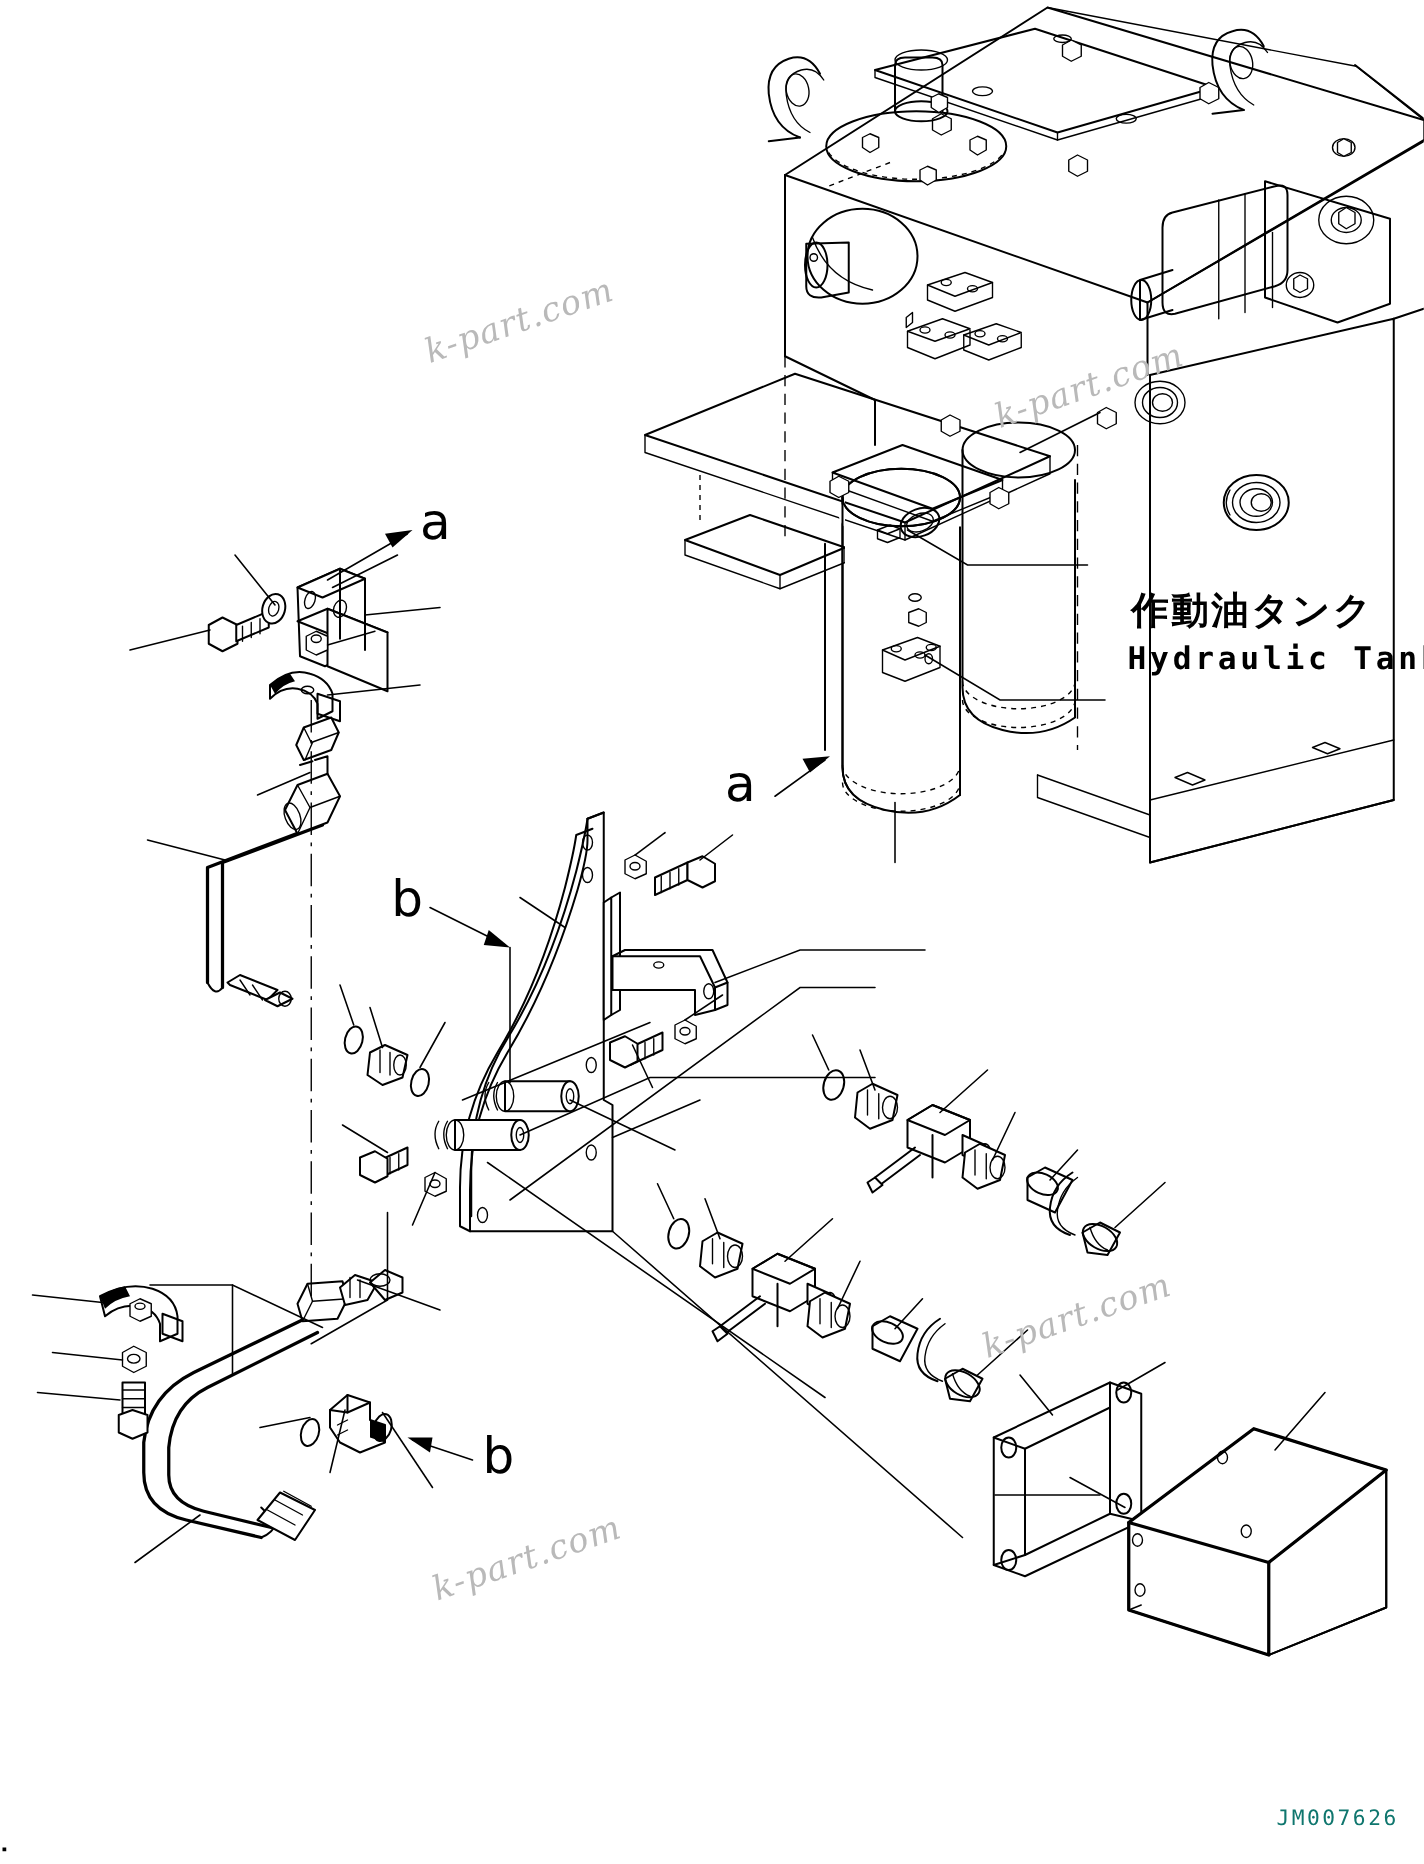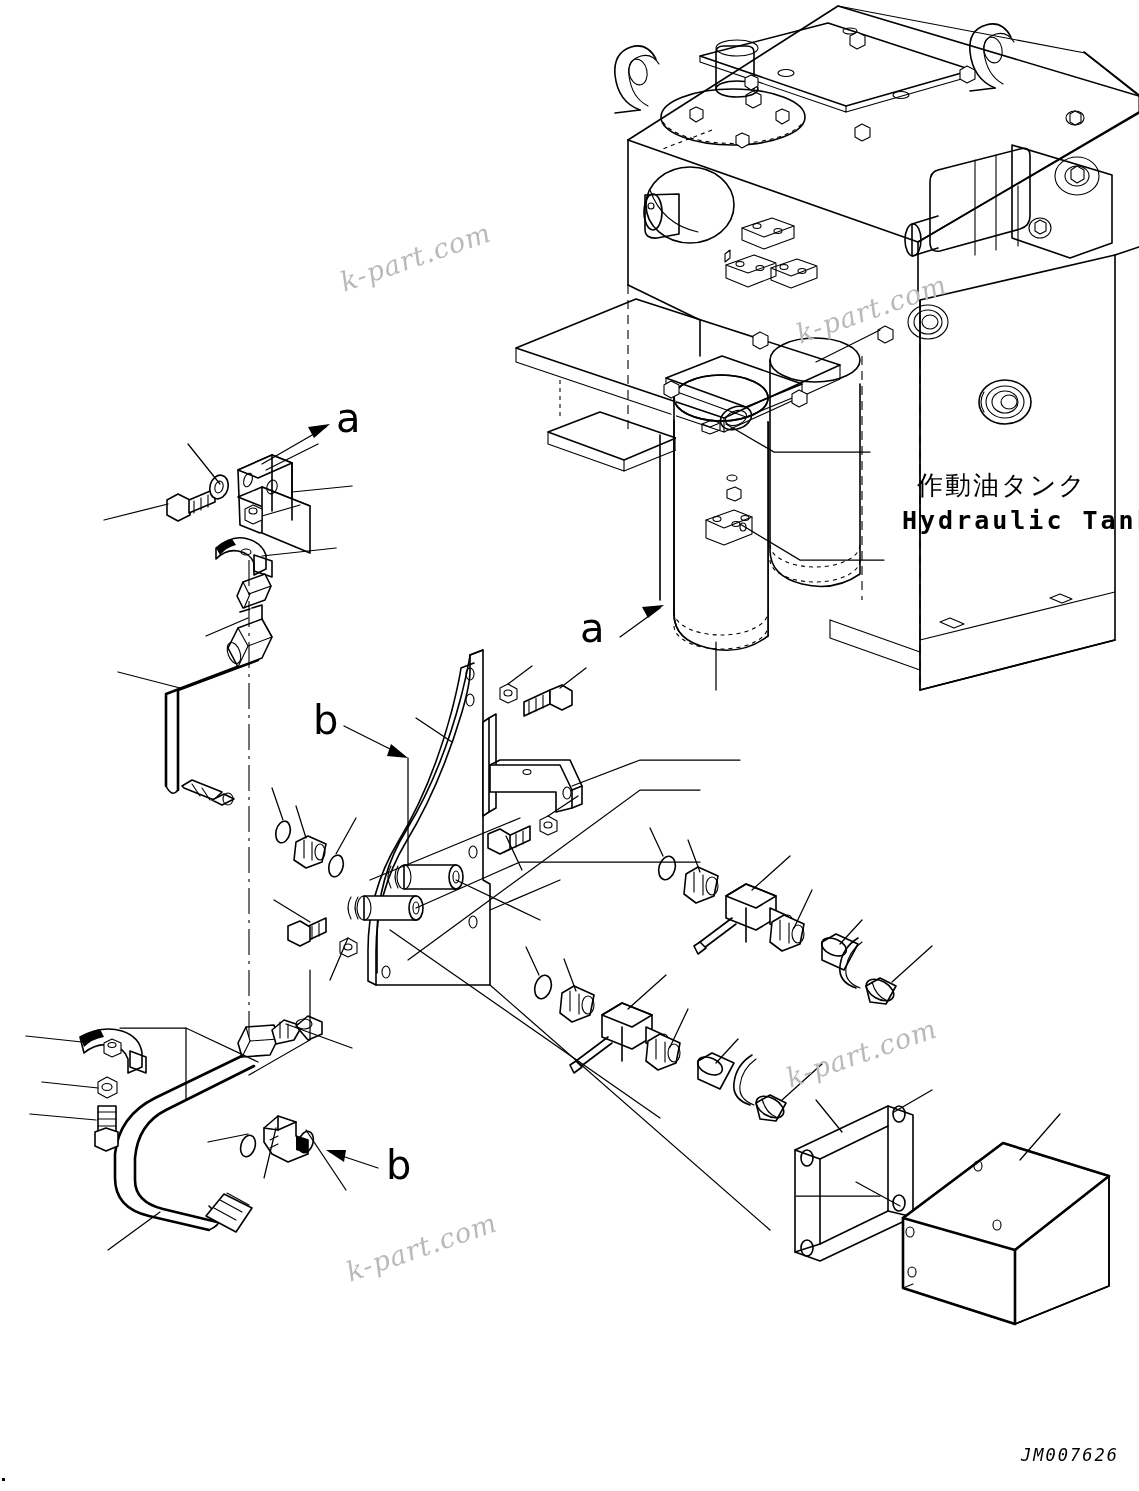--- a/index.html
+++ b/index.html
@@ -25,26 +25,26 @@
 
   .callout{
     position:absolute;font-family:"DejaVu Sans","Liberation Sans",sans-serif;
     font-size:40px;line-height:1;font-weight:400;color:#000;
   }
   .tanklabel{
     position:absolute;text-align:center;white-space:nowrap;
     font-family:"DejaVu Sans Mono","Liberation Mono",monospace;
     color:#000;
   }
-  .tanklabel .jp{font-size:26px;font-weight:400;letter-spacing:2px;display:block;}
+  .tanklabel .jp{font-size:30px;font-weight:700;letter-spacing:2px;display:block;}
   .tanklabel .en{font-size:25px;font-weight:700;letter-spacing:3px;display:block;margin-top:3px;}
   .drawno{
     position:absolute;right:20px;bottom:26px;
     font-family:"DejaVu Sans Mono","Liberation Mono",monospace;
-    font-size:17px;letter-spacing:2px;color:#000000;font-style:italic;
+    font-size:17px;letter-spacing:2px;color:#0f766e;
   }
   .wm{
     position:absolute;color:#b9b9b9;
     font-family:"DejaVu Serif","Liberation Serif",serif;
     font-size:27px;font-style:italic;letter-spacing:1px;
     transform:rotate(-19deg);transform-origin:0 0;
     user-select:none;white-space:nowrap;
   }
   .dot{position:absolute;width:3px;height:3px;background:#000;}
 </style>

